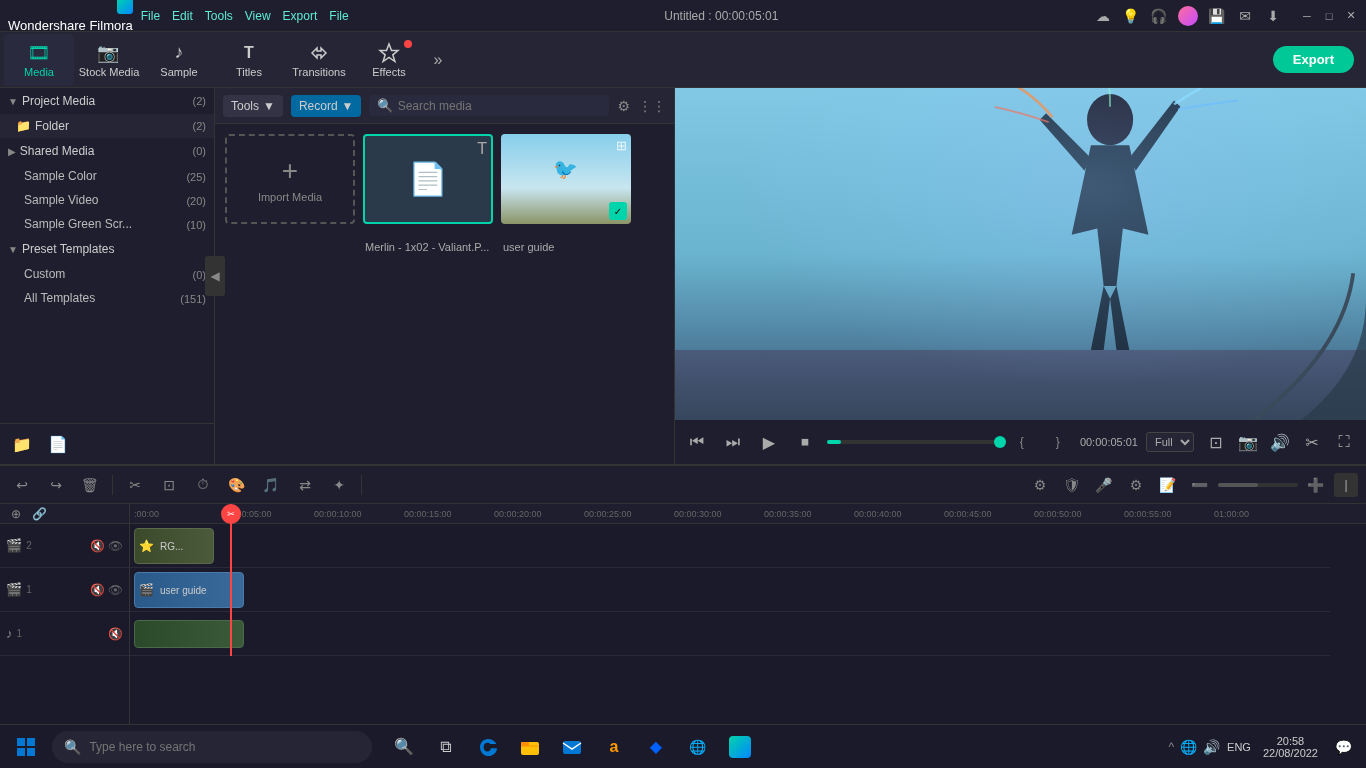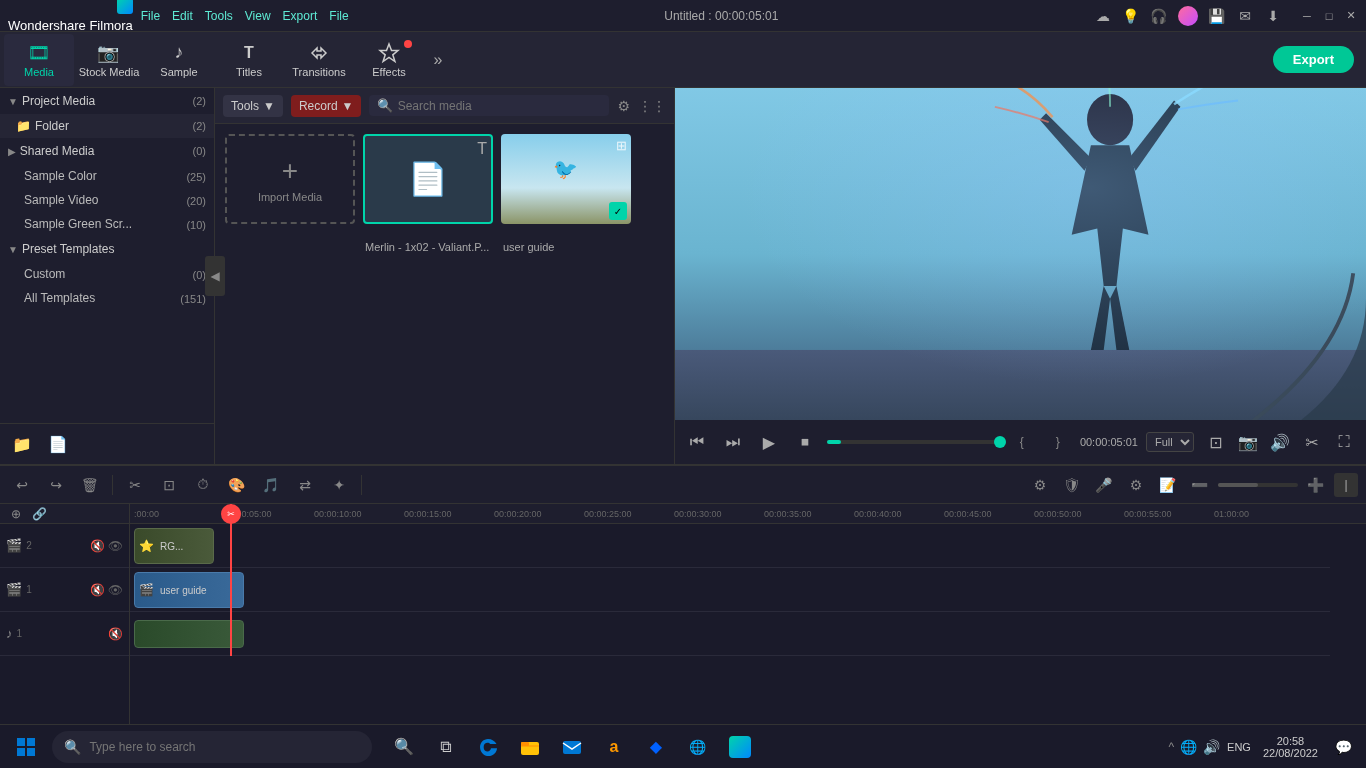--- a/index.html
+++ b/index.html
@@ -233,21 +233,21 @@
       border-radius: 4px;
       color: #ccc;
       font-size: 12px;
       padding: 4px 8px;
       cursor: pointer;
     }
     .record-btn {
       display: flex;
       align-items: center;
       gap: 4px;
-      background: #7f1d1d;
+      background: #0369a1;
       border: none;
       border-radius: 4px;
       color: #ccc;
       font-size: 12px;
       padding: 4px 8px;
       cursor: pointer;
     }
     .search-box {
       flex: 1;
       display: flex;

